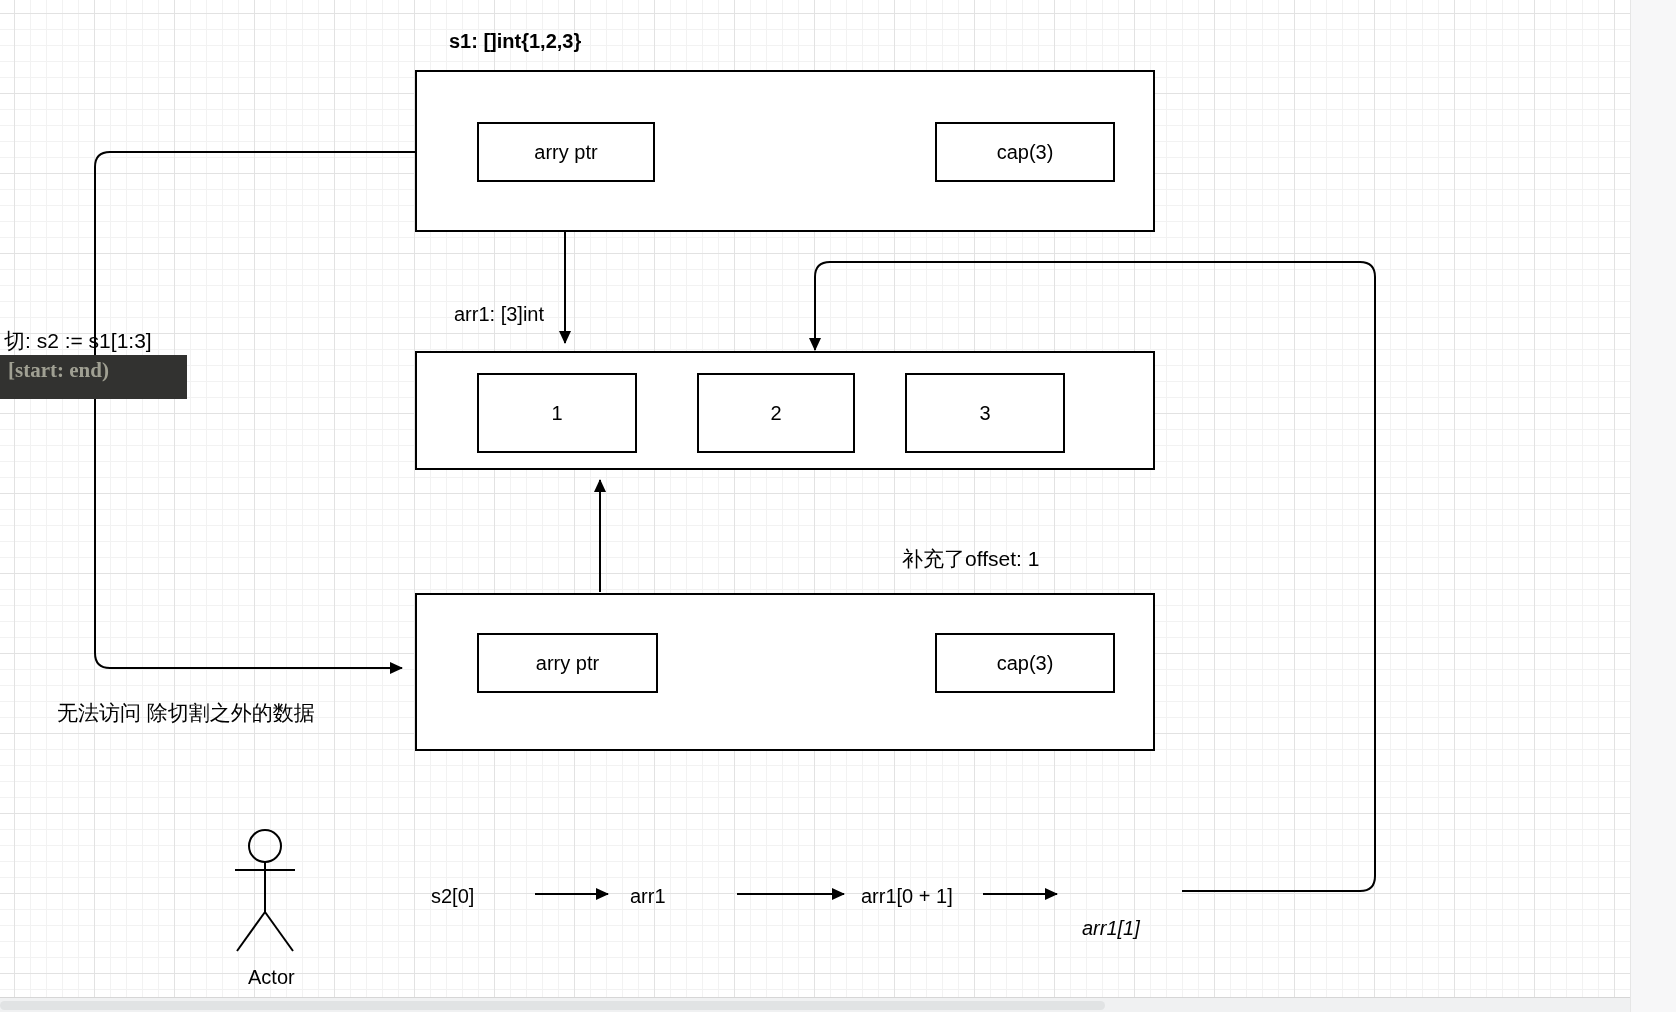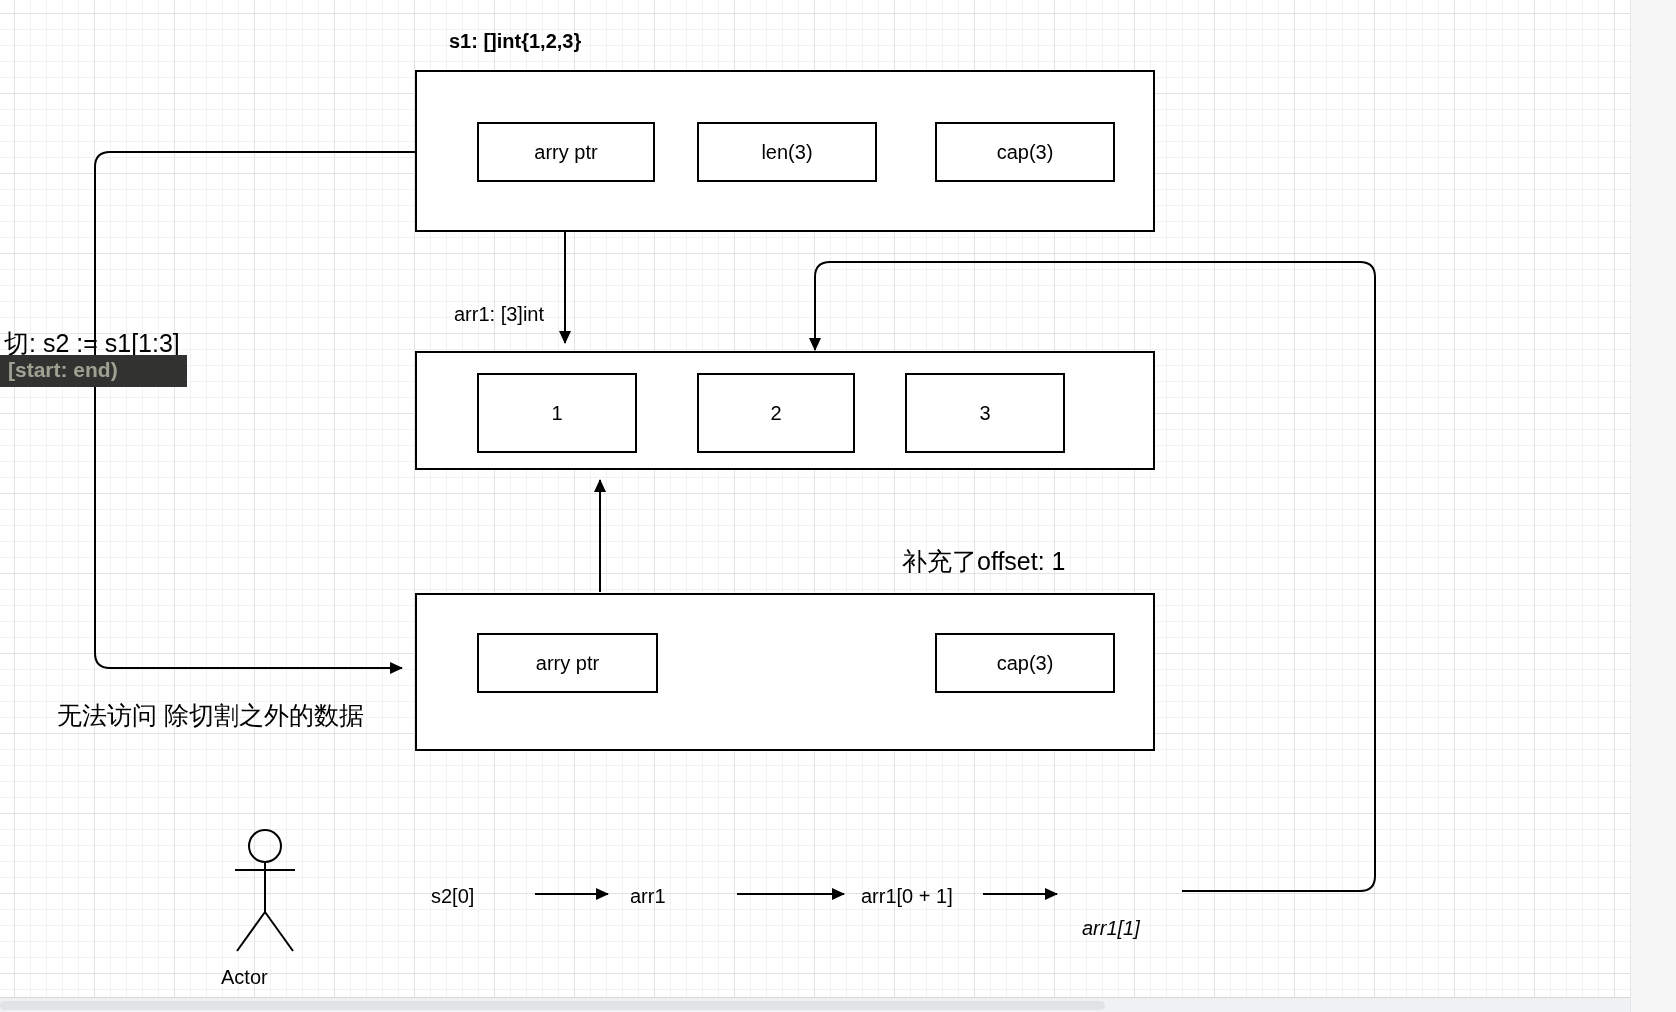--- a/index.html
+++ b/index.html
@@ -38,26 +38,26 @@
     position:absolute;border:2px solid #000;background:#fff;box-sizing:border-box;
   }
   .cell{
     position:absolute;border:2px solid #000;background:#fff;box-sizing:border-box;
     display:flex;align-items:center;justify-content:center;
     font-size:20px;white-space:nowrap;text-align:center;
   }
   .lbl{
     position:absolute;font-size:20px;white-space:nowrap;line-height:1.2;
   }
-  .lbl.cjk{font-size:25px;}
+  .lbl.cjk{font-size:21px;}
   .lbl.center{}
   .chip{
-    position:absolute;left:0;top:355px;width:187px;height:32px;
+    position:absolute;left:0;top:355px;width:187px;height:44px;
     background:#323230;color:#a0a093;
-    font-family:Liberation Sans, sans-serif;font-weight:700;font-size:21px;
+    font-family:Liberation Serif, serif;font-weight:700;font-size:21px;
     line-height:30px;padding-left:8px;box-sizing:border-box;white-space:nowrap;
   }
   svg.layer{position:absolute;left:0;top:0;pointer-events:none;}
   svg .wire{stroke:#000;stroke-width:2;fill:none;stroke-linejoin:round;}
 </style>
 </head>
 <body>
 
 <div class="screen">
 
@@ -79,21 +79,20 @@
       <path class="wire" d="M1182 891 H1360 Q1375 891 1375 876 V277 Q1375 262 1360 262 H830 Q815 262 815 277 V350" marker-end="url(#ah)"></path>
 
       <path class="wire" d="M535 894 H608" marker-end="url(#ah)"></path>
       <path class="wire" d="M737 894 H844" marker-end="url(#ah)"></path>
       <path class="wire" d="M983 894 H1057" marker-end="url(#ah)"></path>
     </svg>
 
     <div class="lbl" style="left:449px;top:29px;font-weight:bold;">s1: []int{1,2,3}</div>
     <div class="box" style="left:415px;top:70px;width:740px;height:162px;">
       <div class="cell" style="left:60px;top:50px;width:178px;height:60px;">arry ptr</div>
-      <div class="cell" style="left:280px;top:50px;width:180px;height:60px;">len(3)</div>
       <div class="cell" style="left:518px;top:50px;width:180px;height:60px;">cap(3)</div>
     </div>
 
     <div class="lbl" style="left:420px;top:302px;margin-left:34px;">arr1: [3]int</div>
     <div class="box" style="left:415px;top:351px;width:740px;height:119px;">
       <div class="cell" style="left:60px;top:20px;width:160px;height:80px;">1</div>
       <div class="cell" style="left:280px;top:20px;width:158px;height:80px;">2</div>
       <div class="cell" style="left:488px;top:20px;width:160px;height:80px;">3</div>
     </div>
 
@@ -109,21 +108,21 @@
 
     <svg class="layer" width="1630" height="997">
       <g>
         <circle class="wire" cx="265" cy="846" r="16" fill="#fff"></circle>
         <line class="wire" x1="265" y1="862" x2="265" y2="912"></line>
         <line class="wire" x1="235" y1="870" x2="295" y2="870"></line>
         <line class="wire" x1="265" y1="912" x2="237" y2="951"></line>
         <line class="wire" x1="265" y1="912" x2="293" y2="951"></line>
       </g>
     </svg>
-    <div class="lbl center" style="left:221px;top:965px;width:70px;">Actor</div>
+    <div class="lbl center" style="left:248px;top:965px;width:70px;">Actor</div>
 
     <div class="lbl center" style="left:431px;top:884px;width:80px;">s2[0]</div>
     <div class="lbl center" style="left:630px;top:884px;width:80px;">arr1</div>
     <div class="lbl center" style="left:861px;top:884px;width:110px;">arr1[0 + 1]</div>
     <div class="lbl center" style="left:1082px;top:916px;width:80px;font-style:italic;">arr1[1]</div>
 
   </div>
 
   <div class="right-gutter"></div>
   <div class="bottom-bar">

